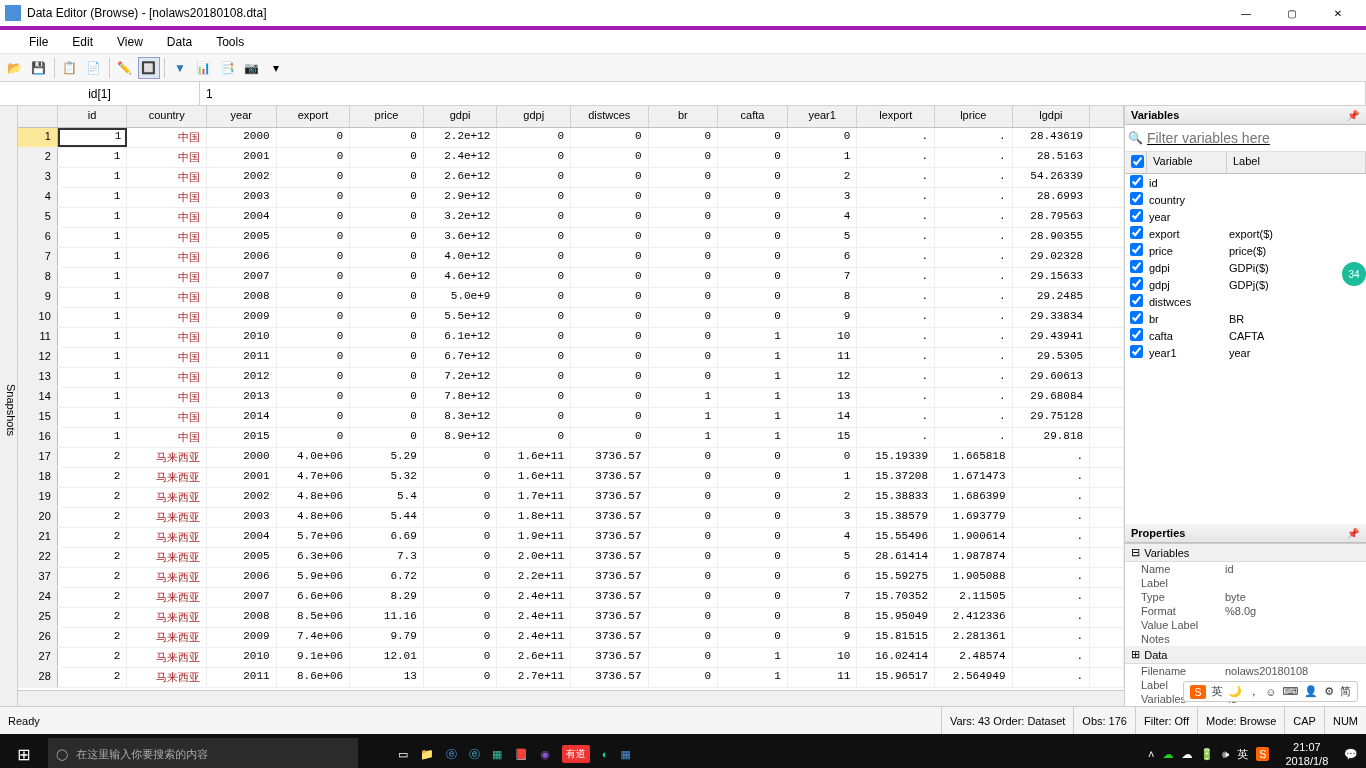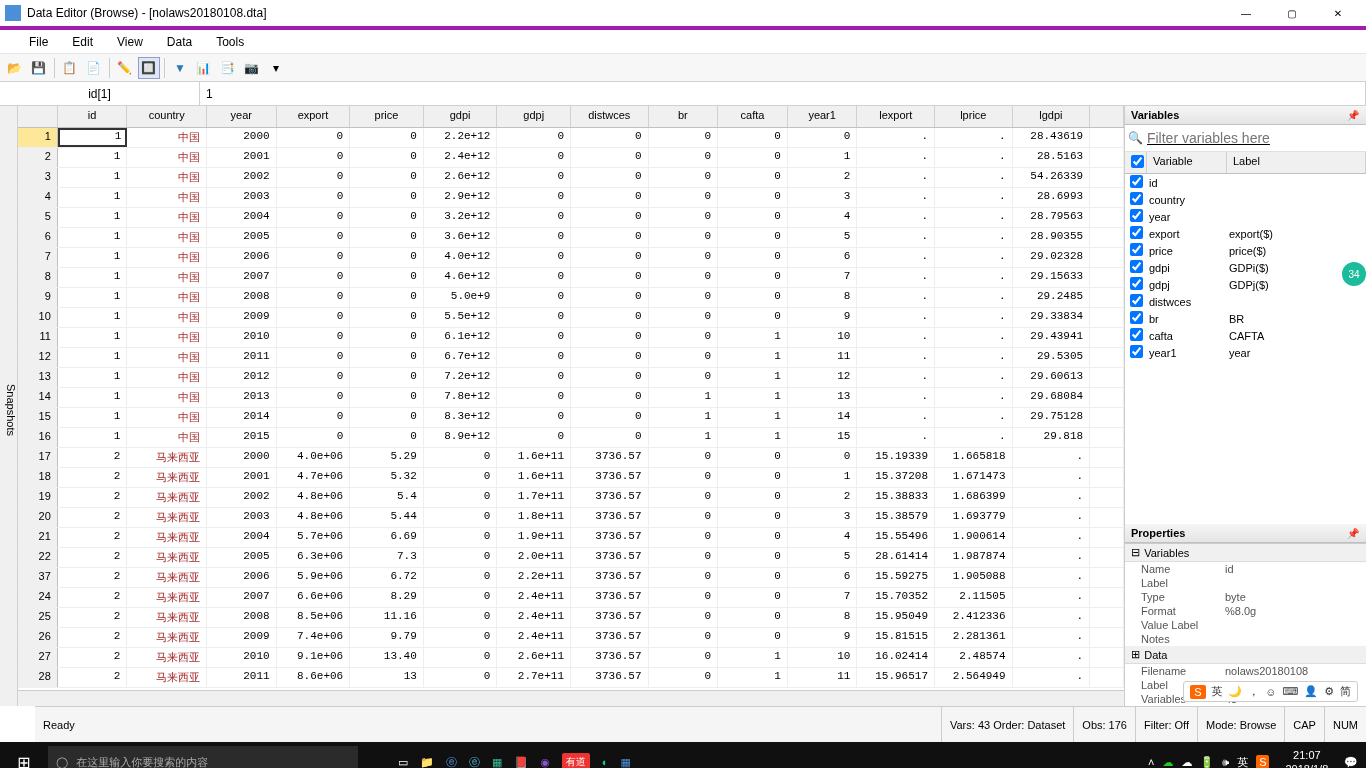--- a/index.html
+++ b/index.html
@@ -37,21 +37,21 @@
 .vargrid .vh .vc { padding: 3px 6px; border-right: 1px solid #d0d0d0; }
 .vargrid .vr { display: flex; font-size: 11px; padding: 1px 0; align-items: center; }
 .vargrid .vr .cb { width: 22px; text-align: center; }
 .vargrid .vr .nm { width: 80px; padding-left: 2px; }
 .vargrid .vr .lb { flex: 1; padding-left: 2px; }
 .propbox { border-top: 1px solid #ccc; }
 .propbox .grp { background: #f0f0f0; padding: 2px 6px; border-bottom: 1px solid #ddd; font-size: 11px; display: flex; align-items: center; }
 .propbox .kv { display: flex; font-size: 11px; padding: 1px 0; }
 .propbox .kv .k { width: 100px; padding-left: 16px; color: #555; }
 .propbox .kv .v { flex: 1; color: #555; }
-.statusbar { height: 36px; border-top: 1px solid #ccc; display: flex; align-items: flex-start; background: #f5f5f5; font-size: 11px; margin-left: 35px; }
+.statusbar { height: 28px; border-top: 1px solid #ccc; display: flex; align-items: flex-start; background: #f5f5f5; font-size: 11px; }
 .statusbar .panel { border-left: 1px solid #ccc; padding: 0 8px; height: 100%; display: flex; align-items: center; }
 .taskbar { height: 40px; background: #101010; display: flex; align-items: center; color: #fff; font-size: 11px; }
 .taskbar .start { width: 48px; height: 40px; display: flex; align-items: center; justify-content: center; font-size: 16px; }
 .taskbar .search { display: flex; align-items: center; background: #2b2b2b; height: 32px; width: 310px; margin-left: 0; padding: 0 8px; color: #aaa; }
 .taskbar .icons { display: flex; align-items: center; margin-left: 40px; gap: 12px; }
 .taskbar .tray { margin-left: auto; display: flex; align-items: center; gap: 8px; padding: 0 8px; }
 .taskbar .clock { text-align: center; line-height: 14px; padding: 0 8px; }
 .col-rownum{width:40px}.col-id{width:70px}.col-country{width:80px}.col-year{width:70px}.col-export{width:74px}.col-price{width:74px}.col-gdpi{width:74px}.col-gdpj{width:74px}.col-distwces{width:78px}.col-br{width:70px}.col-cafta{width:70px}.col-year1{width:70px}.col-lexport{width:78px}.col-lprice{width:78px}.col-lgdpi{width:78px}.col-lgdpj{width:34px}
 .scx{height:16px;background:#f0f0f0;border-top:1px solid #ccc}
 .badge{position:absolute;right:0;top:262px;width:24px;height:24px;background:#1abc9c;border-radius:50%;color:#fff;display:flex;align-items:center;justify-content:center;font-size:10px;z-index:10}
@@ -587,21 +587,21 @@
           <div class="c col-lprice">2.281361</div>
           <div class="c col-lgdpi">.</div>
           <div class="c col-lgdpj"></div>
         </div>
         <div class="gridrow">
           <div class="c rownum col-rownum">27</div>
           <div class="c col-id">2</div>
           <div class="c col-country country">马来西亚</div>
           <div class="c col-year">2010</div>
           <div class="c col-export">9.1e+06</div>
-          <div class="c col-price">13.40</div>
+          <div class="c col-price">12.01</div>
           <div class="c col-gdpi">0</div>
           <div class="c col-gdpj">2.6e+11</div>
           <div class="c col-distwces">3736.57</div>
           <div class="c col-br">0</div>
           <div class="c col-cafta">1</div>
           <div class="c col-year1">10</div>
           <div class="c col-lexport">16.02414</div>
           <div class="c col-lprice">2.48574</div>
           <div class="c col-lgdpi">.</div>
           <div class="c col-lgdpj"></div>

